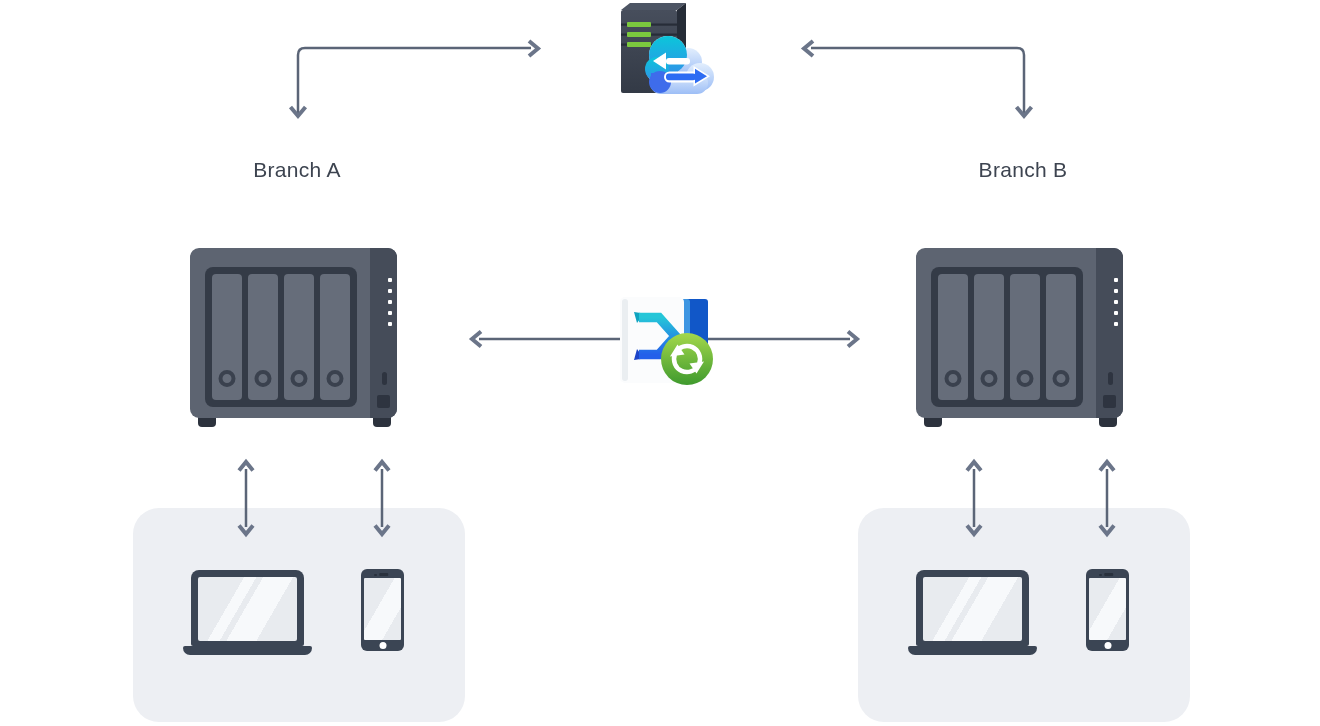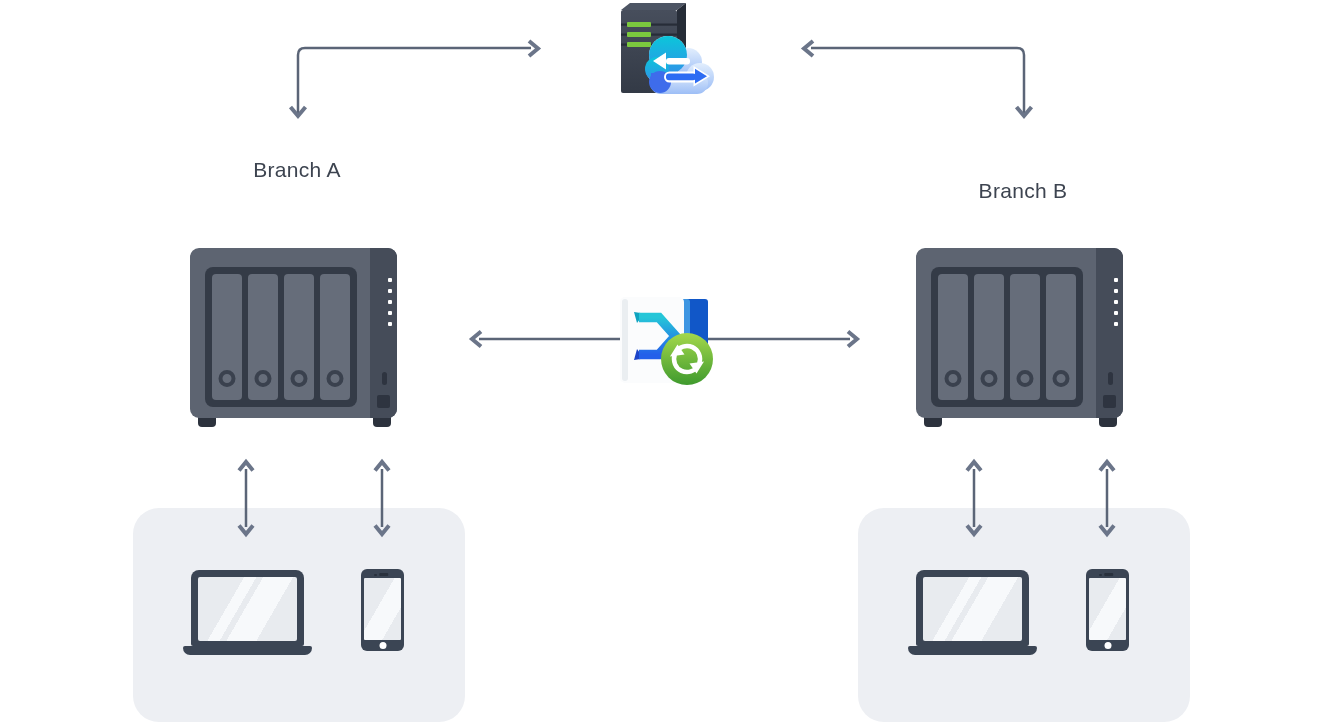--- a/index.html
+++ b/index.html
@@ -144,21 +144,21 @@
       <path class="chev" d="M 967 525.5 L 974 534 L 981 525.5"></path>
     </g>
     <g>
       <path class="shaft" d="M 1107 469 L 1107 527"></path>
       <path class="chev" d="M 1100 470.5 L 1107 462 L 1114 470.5"></path>
       <path class="chev" d="M 1100 525.5 L 1107 534 L 1114 525.5"></path>
     </g>
   </svg>
 
   <div class="abs branch-label" style="left:297px;">Branch A</div>
-  <div class="abs branch-label" style="left:1023px;margin-top:21px;">Branch B</div>
+  <div class="abs branch-label" style="left:1023px;">Branch B</div>
 
   <svg class="abs" style="left:608px;top:0;width:112px;height:100px" viewBox="608 0 112 100">
     <defs>
       <linearGradient id="srvFront" x1="0" y1="0" x2="0" y2="1">
         <stop offset="0" stop-color="#474e5c"></stop>
           <stop offset="1" stop-color="#333a46"></stop>
       </linearGradient>
       <linearGradient id="cloudLight" x1="0" y1="0" x2="0" y2="1">
         <stop offset="0" stop-color="#e2eefd"></stop>
           <stop offset="1" stop-color="#9dbef6"></stop>

